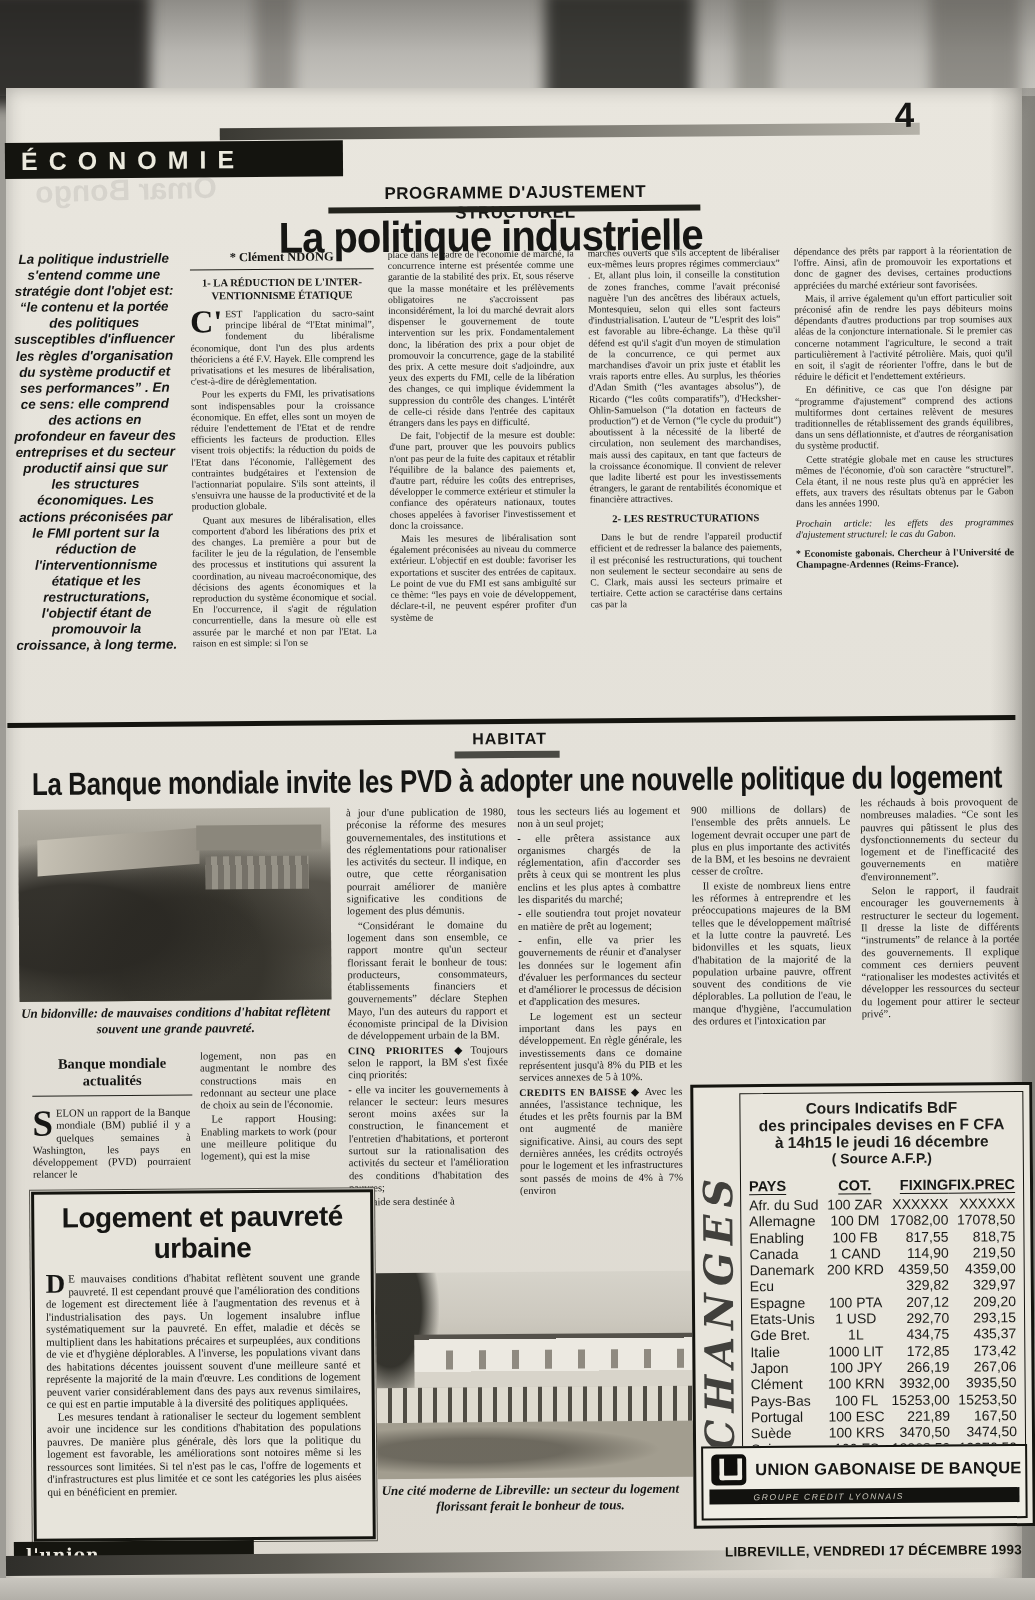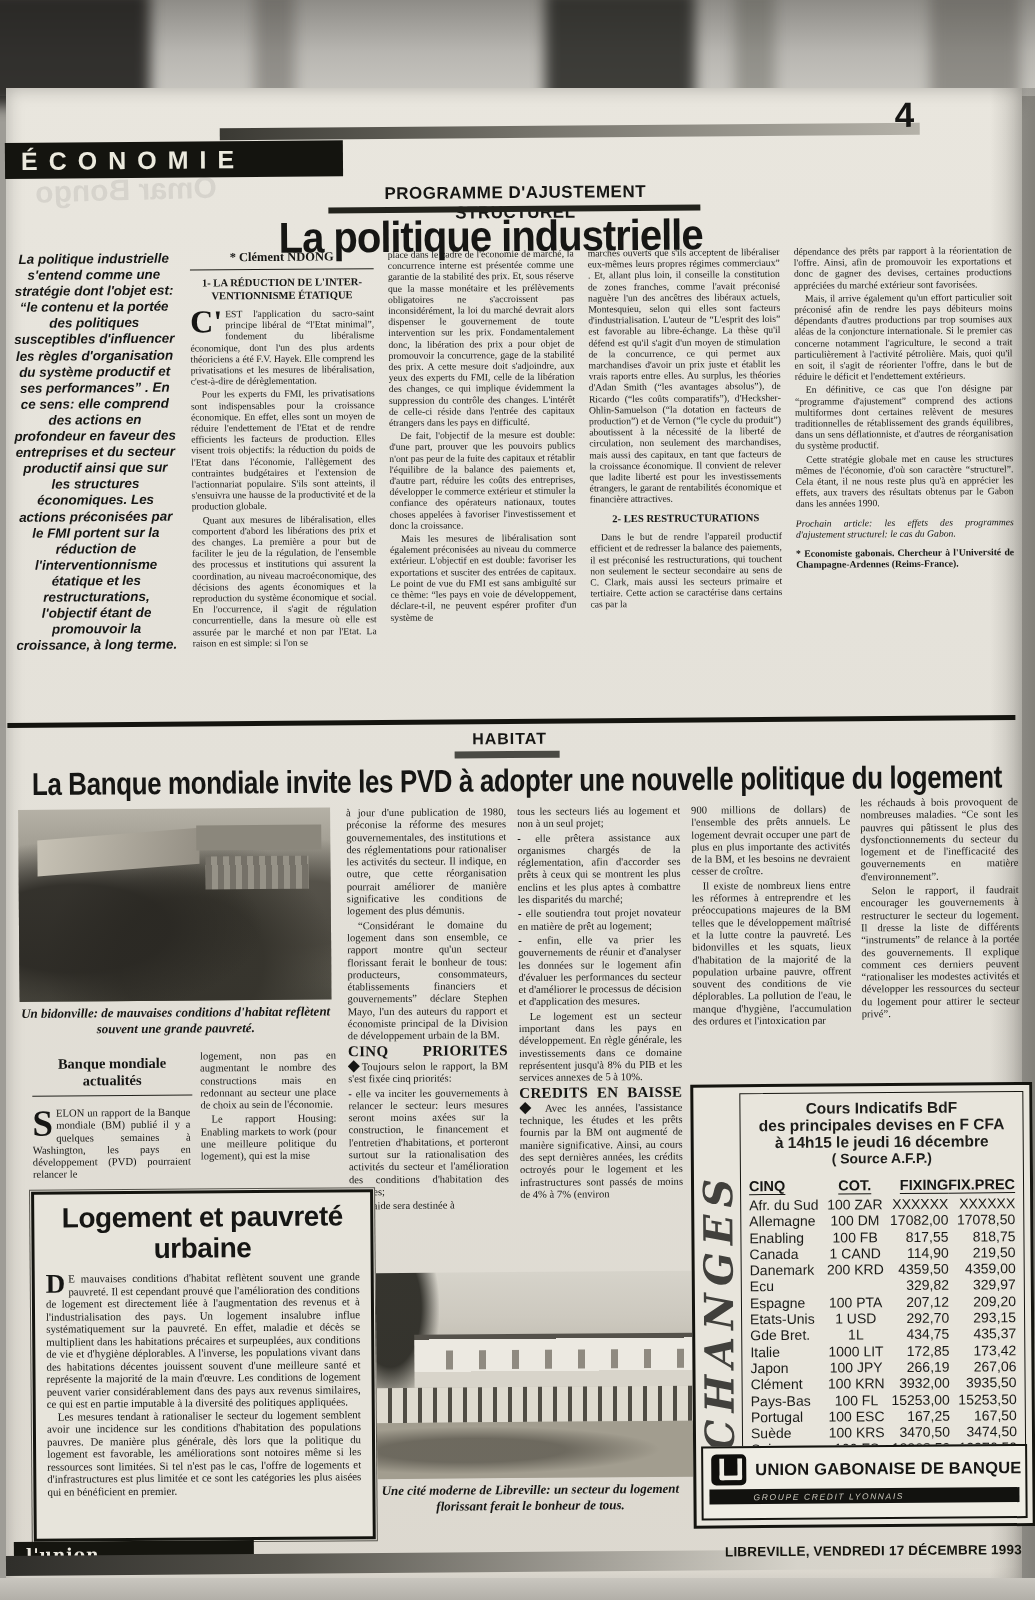--- a/index.html
+++ b/index.html
@@ -50,21 +50,21 @@
   .author{font-weight:700;font-size:9.9px;line-height:11.4px;margin-top:8px !important;}
   
   .divider{background:#14140f;}
   .kicker2{font-family:"Liberation Sans",sans-serif;font-weight:800;font-size:16px;
     letter-spacing:1px;text-align:center;}
   .kicker2-rule{background:#4a4a44;}
   .headline2{font-family:"Liberation Sans",sans-serif;font-weight:800;font-size:26px;
     letter-spacing:-0.4px;text-align:center;white-space:nowrap;
     transform:scaleY(1.22);transform-origin:top;}
   .hab p{font-size:10.6px;line-height:12.3px;}
-  .hab p strong{font-size:15px;letter-spacing:.3px;}
+  .hab p strong{font-size:10px;letter-spacing:.3px;}
   .caption{font-style:italic;font-weight:700;font-size:13px;line-height:16px;text-align:center;}
   .brief-head{font-weight:700;font-size:14.5px;line-height:17px;text-align:center;
     border-bottom:1.5px solid #22221d;padding-bottom:6px;}
   
   .photo{overflow:hidden;position:absolute;background:#97938a;}
   .photoA{background:
     radial-gradient(ellipse at 18% 62%,rgba(42,40,35,.9) 0 26%,rgba(42,40,35,0) 52%),
     radial-gradient(ellipse at 55% 80%,rgba(52,50,43,.9) 0 30%,rgba(52,50,43,0) 60%),
     radial-gradient(ellipse at 88% 55%,rgba(70,67,59,.8) 0 22%,rgba(70,67,59,0) 50%),
     linear-gradient(180deg,#b5b1a6 0%,#a39f94 18%,#8d897f 45%,#5f5c52 75%,#4a483f 100%);}
@@ -281,21 +281,21 @@
     <div class="ch-inner">
       <div class="ch-titles">
           <div class="line">Cours Indicatifs BdF</div>
           <div class="line">des principales devises en F CFA</div>
           <div class="line">à 14h15 le jeudi 16 décembre</div>
           <div class="line">( Source A.F.P.)</div>
         </div>
       <table class="ch">
         <thead>
             <tr>
-              <th>CINQ</th>
+              <th>PAYS</th>
               <th>COT.</th>
               <th>FIXING</th>
               <th>FIX.PREC</th>
             </tr>
           </thead>
         <tbody>
             <tr>
               <td>Afr. du Sud</td>
               <td>100 ZAR</td>
               <td>XXXXXX</td>
@@ -369,21 +369,21 @@
             </tr>
             <tr>
               <td>Pays-Bas</td>
               <td>100 FL</td>
               <td>15253,00</td>
               <td>15253,50</td>
             </tr>
             <tr>
               <td>Portugal</td>
               <td>100 ESC</td>
-              <td>167,25</td>
+              <td>221,89</td>
               <td>167,50</td>
             </tr>
             <tr>
               <td>Suède</td>
               <td>100 KRS</td>
               <td>3470,50</td>
               <td>3474,50</td>
             </tr>
             <tr>
               <td>Suisse</td>

